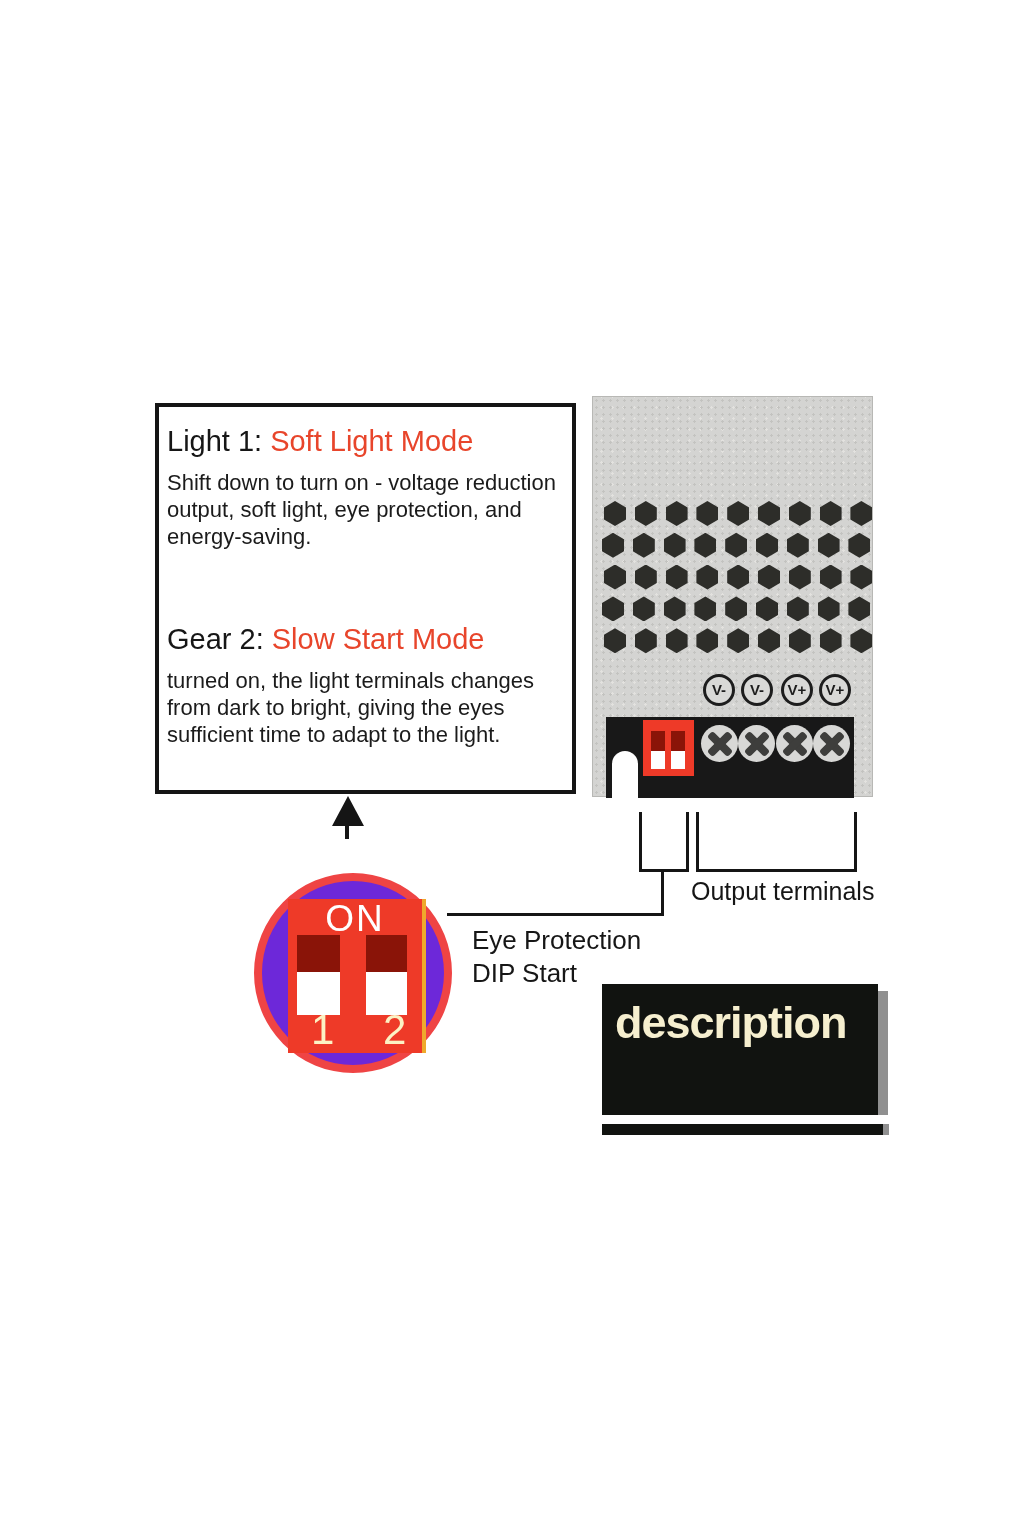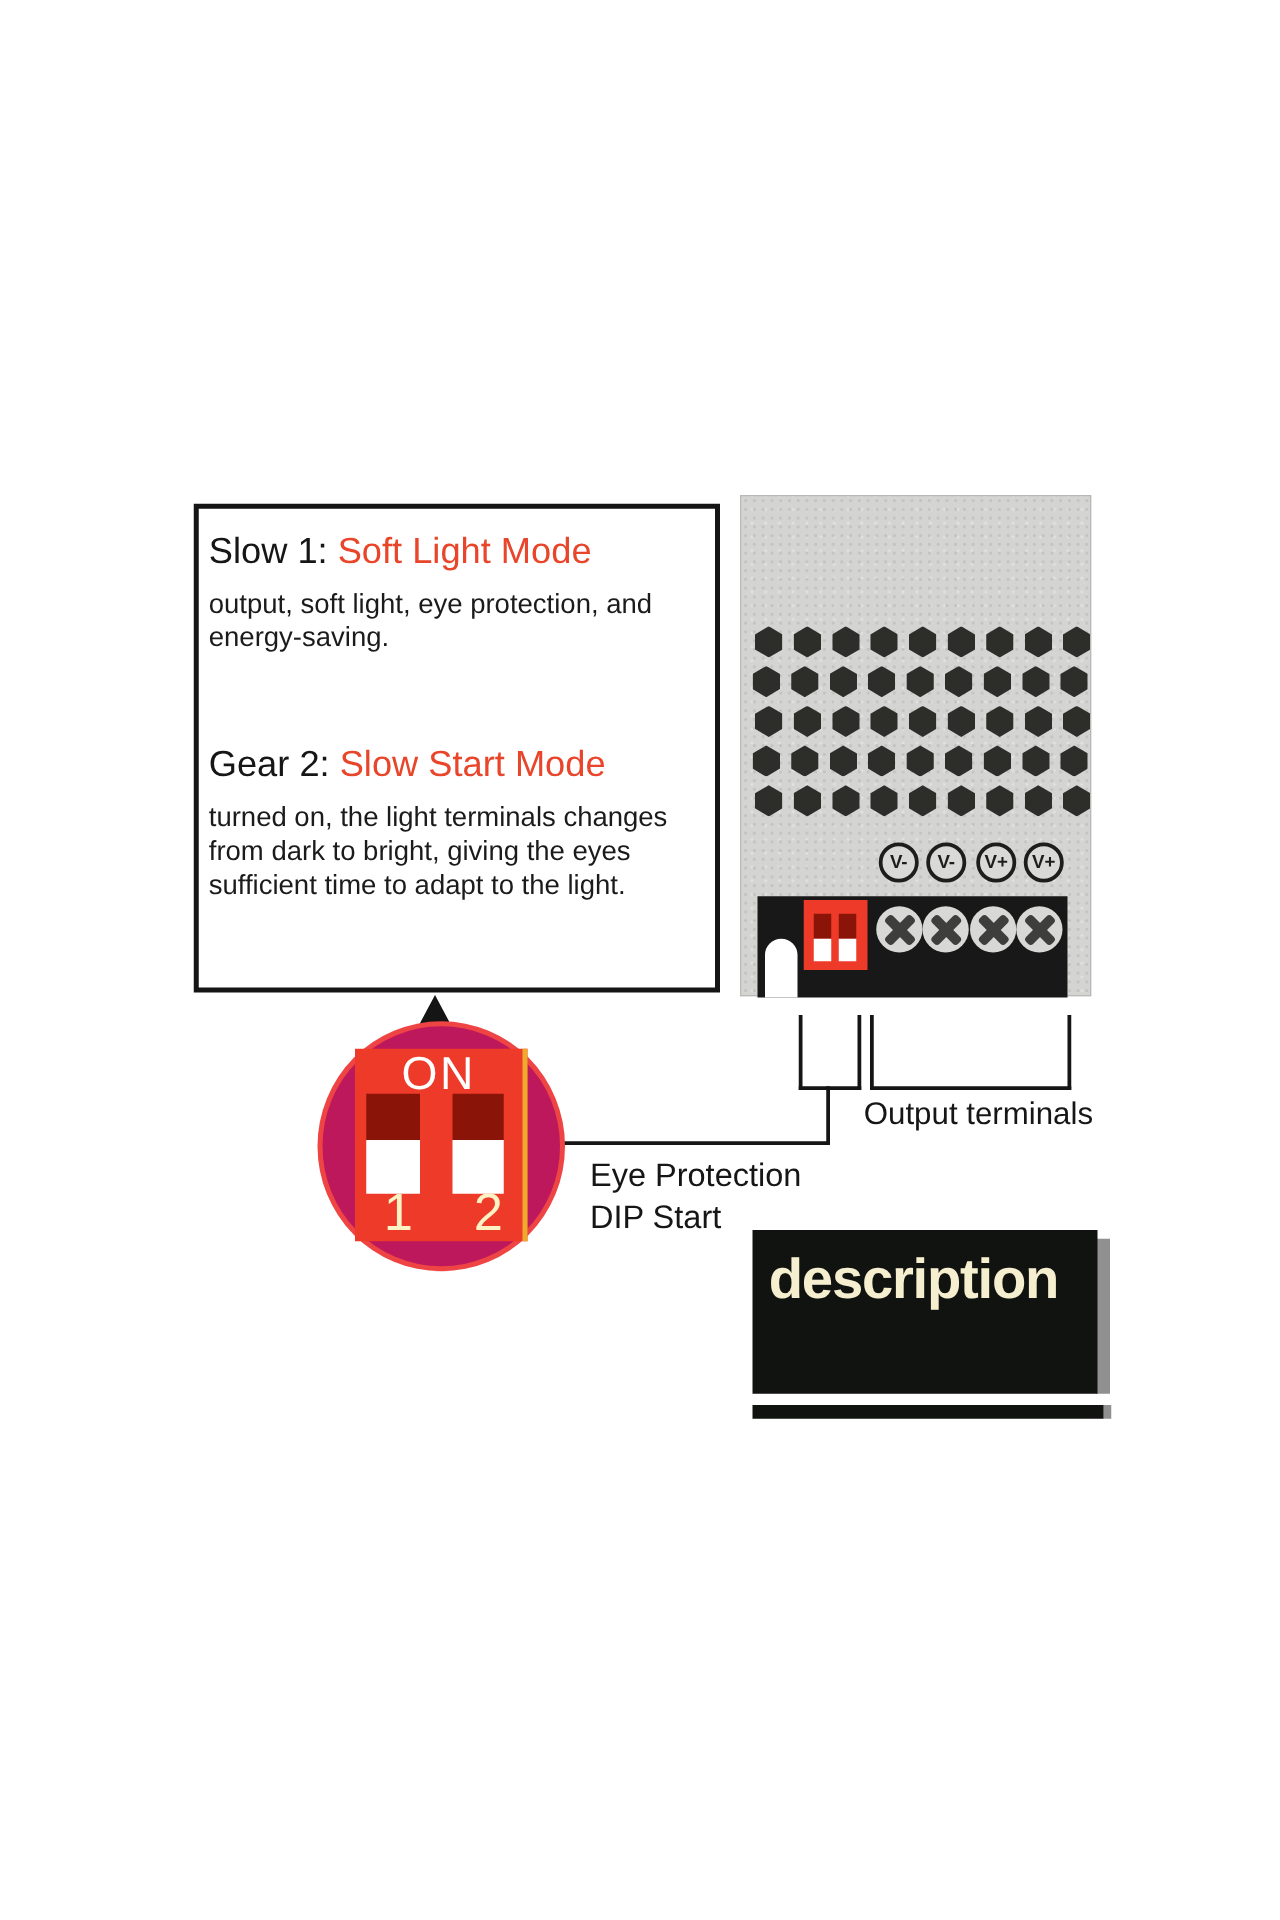--- a/index.html
+++ b/index.html
@@ -55,22 +55,22 @@
   .screw::after{transform:translate(-50%,-50%) rotate(-45deg);}
   
   .ln{position:absolute;background:#151515;}
   .arrow-head{
     position:absolute;left:332px;top:796px;width:0;height:0;
     border-left:16px solid transparent;border-right:16px solid transparent;
     border-bottom:30px solid #151515;
   }
   
   .dip-circle{
-    position:absolute;left:254px;top:817px;width:198px;height:200px;box-sizing:border-box;
-    border:4px solid #ef4444;border-radius:50%;background:#be185d;
+    position:absolute;left:254px;top:873px;width:198px;height:200px;box-sizing:border-box;
+    border:8px solid #ef4444;border-radius:50%;background:#6d28d9;
   }
   .dip-red{
     position:absolute;left:26px;top:18px;width:134px;height:154px;
     background:var(--dip-red,#ee3a28);border-right:4px solid #efa92c;box-sizing:content-box;
   }
   .dip-on{margin-top:1px;text-align:center;font-size:37px;line-height:38px;color:#ffffff;letter-spacing:2px;}
   .slot{position:absolute;top:36px;}
   .slot1{left:9px;width:43px;}
   .slot2{left:78px;width:41px;}
   .slot-dark{height:37px;background:var(--dip-dark,#8a1408);}
@@ -90,22 +90,23 @@
   .banner-bar{position:absolute;left:602px;top:1124px;width:281px;height:11px;background:#111310;}
   .banner-bar-tip{position:absolute;left:883px;top:1124px;width:6px;height:11px;background:#909090;}
 </style>
 </head>
 <body>
 
 <div class="canvas">
 
   <div class="info-box">
     <div class="sec">
-      <div class="sec-head"><span class="head-black">Slow 1:</span><span class="head-red">Soft Light Mode</span></div>
+      <div class="sec-head"><span class="head-black">Light 1:</span><span class="head-red">Soft Light Mode</span></div>
       <div class="sec-body">
+        <div class="bl">Shift down to turn on - voltage reduction</div>
         <div class="bl">output, soft light, eye protection, and</div>
         <div class="bl">energy-saving.</div>
       </div>
     </div>
     <div class="sec sec2">
       <div class="sec-head"><span class="head-black">Gear 2:</span><span class="head-red">Slow Start Mode</span></div>
       <div class="sec-body">
         <div class="bl">turned on, the light terminals changes</div>
         <div class="bl">from dark to bright, giving the eyes</div>
         <div class="bl">sufficient time to adapt to the light.</div>

